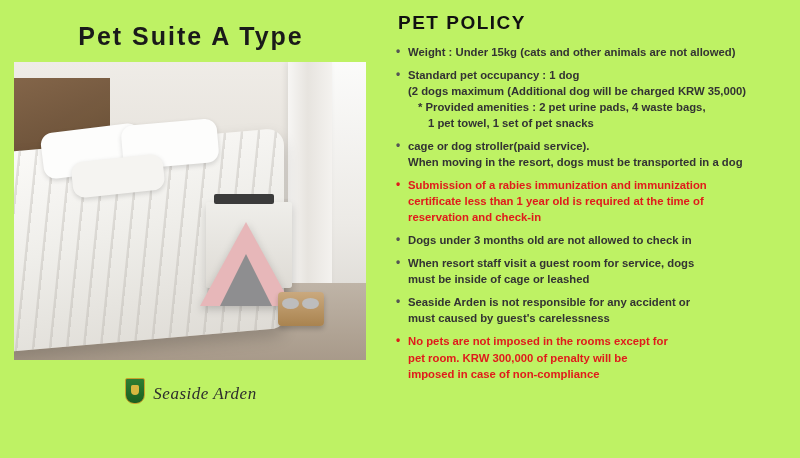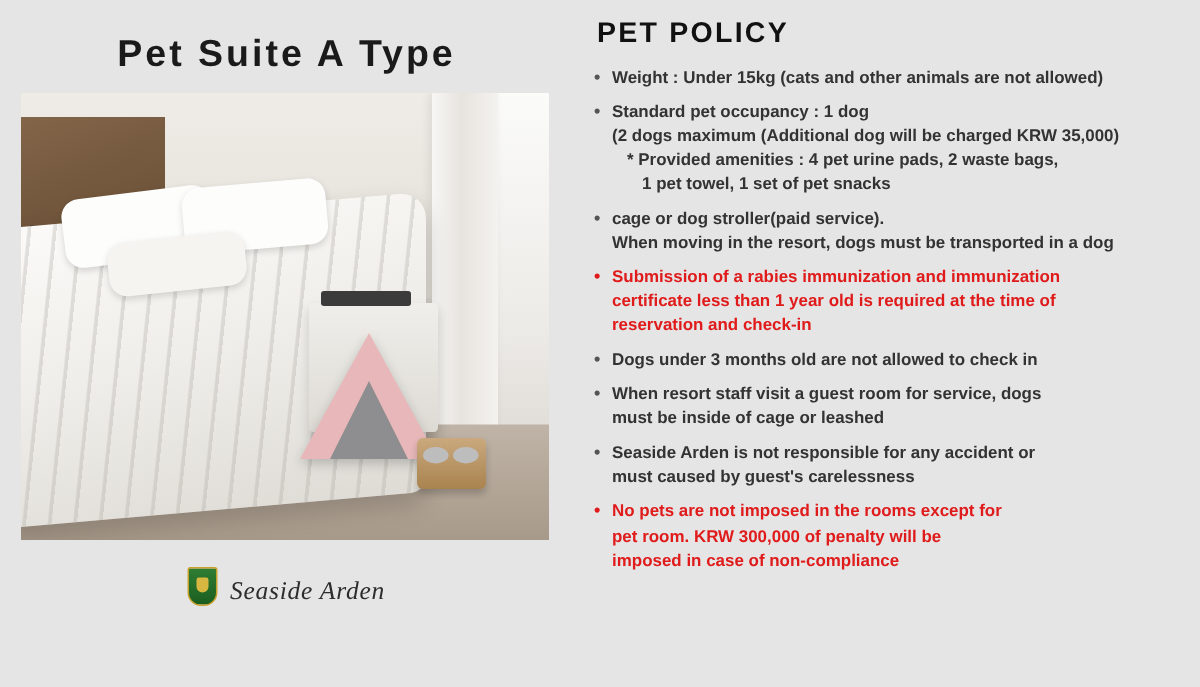--- a/index.html
+++ b/index.html
@@ -7,21 +7,21 @@
     margin: 0; padding: 0;
     width: 800px; height: 458px;
     background: #ffffff;
     font-family: "Liberation Sans", sans-serif;
     overflow: hidden;
   }
   .page {
     position: relative;
     width: 800px;
     height: 458px;
-    background: #e5e5e5;
+    background: #bef264;
     display: flex;
   }
 
   
   .left {
     width: 382px;
     height: 458px;
     position: relative;
     padding: 0;
     flex: 0 0 382px;
@@ -270,21 +270,21 @@
 
   <div class="right">
     <div class="policy-title">PET POLICY</div>
     <ul class="policy" id="policy-list">
         <li class="bullet normal">
           <span class="line">Weight : Under 15kg (cats and other animals are not allowed)</span>
         </li>
         <li class="bullet normal">
           <span class="line">Standard pet occupancy : 1 dog</span>
           <span class="line">(2 dogs maximum (Additional dog will be charged KRW 35,000)</span>
-          <span class="line l2">* Provided amenities : 4 pet urine pads, 2 waste bags,</span>
+          <span class="line l2">* Provided amenities : 2 pet urine pads, 4 waste bags,</span>
           <span class="line l3">1 pet towel, 1 set of pet snacks</span>
         </li>
         <li class="bullet normal">
           <span class="line">cage or dog stroller(paid service).</span>
           <span class="line">When moving in the resort, dogs must be transported in a dog</span>
         </li>
         <li class="bullet red">
           <span class="line">Submission of a rabies immunization and immunization</span>
           <span class="line">certificate less than 1 year old is required at the time of</span>
           <span class="line">reservation and check-in</span>

